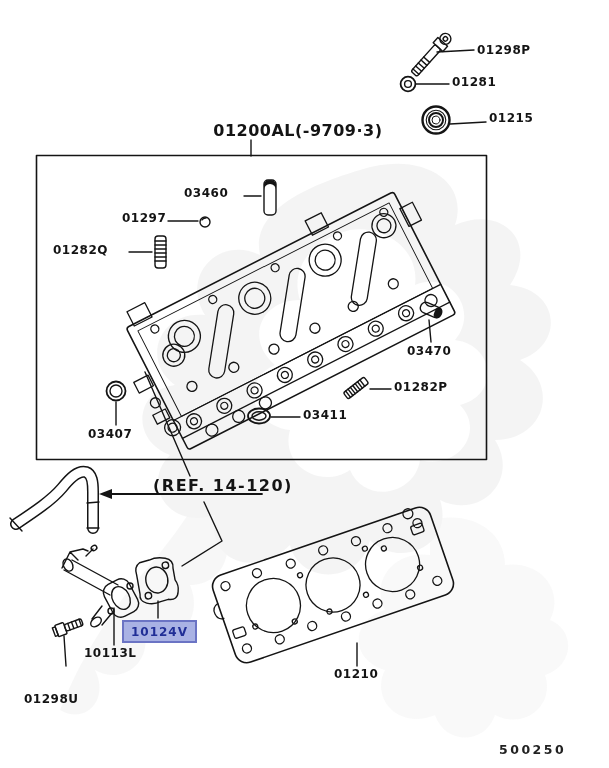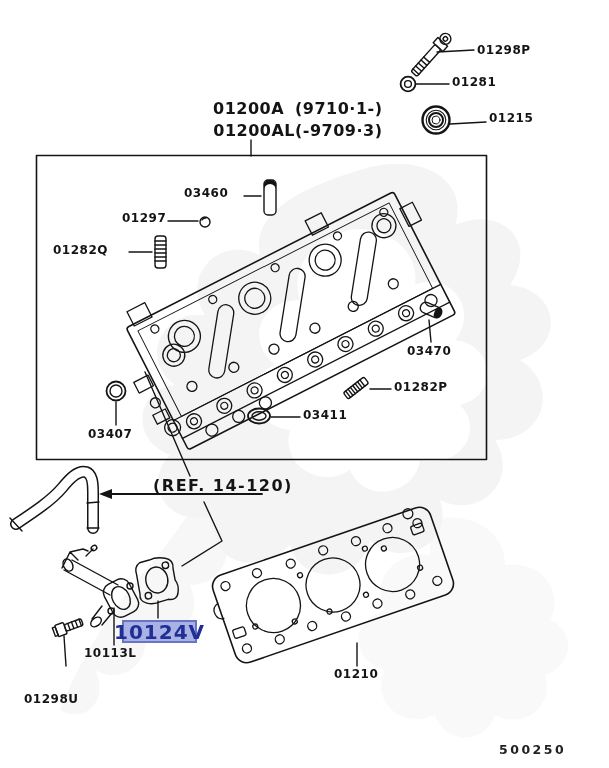--- a/index.html
+++ b/index.html
@@ -18,21 +18,21 @@
   .lbl{
     position:absolute;font-size:12px;font-weight:700;color:var(--line);
     letter-spacing:0.5px;line-height:1;white-space:nowrap;
   }
   .lbl.small{font-size:16px;}
   .title-code{display:inline-block;width:82px;}
   .ref-note{font-size:16px;letter-spacing:1.5px;}
   .hl{
     position:absolute;left:122px;top:620px;width:71px;height:19px;
     background:var(--highlight-bg);border:2px solid var(--highlight-border);
-    color:var(--highlight-text);font-size:20px;font-weight:700;letter-spacing:1px;
+    color:var(--highlight-text);font-size:12px;font-weight:700;letter-spacing:1px;
     display:flex;align-items:center;justify-content:center;line-height:1;
   }
   .fig-num{
     position:absolute;left:499px;top:744px;font-size:12.5px;font-weight:700;
     letter-spacing:2.5px;color:var(--figure-text);line-height:1;
   }
 </style>
 </head>
 <body>
 
@@ -303,21 +303,20 @@
           <circle cx="42" cy="-24" r="2.5"></circle>
         <rect x="-110" y="10" width="12" height="9" rx="2"></rect>
         <rect x="92" y="-30" width="12" height="9" rx="2"></rect>
         <circle cx="94" cy="-43" r="5"></circle>
         <path d="M-115,-20 q-7,2 -6,9 q1,7 7,7"></path>
       </g>
       <line x1="357" y1="643" x2="357" y2="666"></line>
     </g>
   </svg>
 
-  <div class="lbl small" style="left:213px;top:101px;"><span class="title-code">01200A</span><span>(9710·1-)</span></div>
   <div class="lbl small" style="left:213px;top:123px;text-align:right;"><span class="title-code">01200AL</span><span>(-9709·3)</span></div>
 
   <div class="lbl" style="left:477px;top:44px;">01298P</div>
   <div class="lbl" style="left:452px;top:76px;">01281</div>
   <div class="lbl" style="left:489px;top:112px;">01215</div>
   <div class="lbl" style="left:184px;top:187px;">03460</div>
   <div class="lbl" style="left:122px;top:212px;">01297</div>
   <div class="lbl" style="left:53px;top:244px;">01282Q</div>
   <div class="lbl" style="left:407px;top:345px;">03470</div>
   <div class="lbl" style="left:394px;top:381px;text-align:center;">01282P</div>

